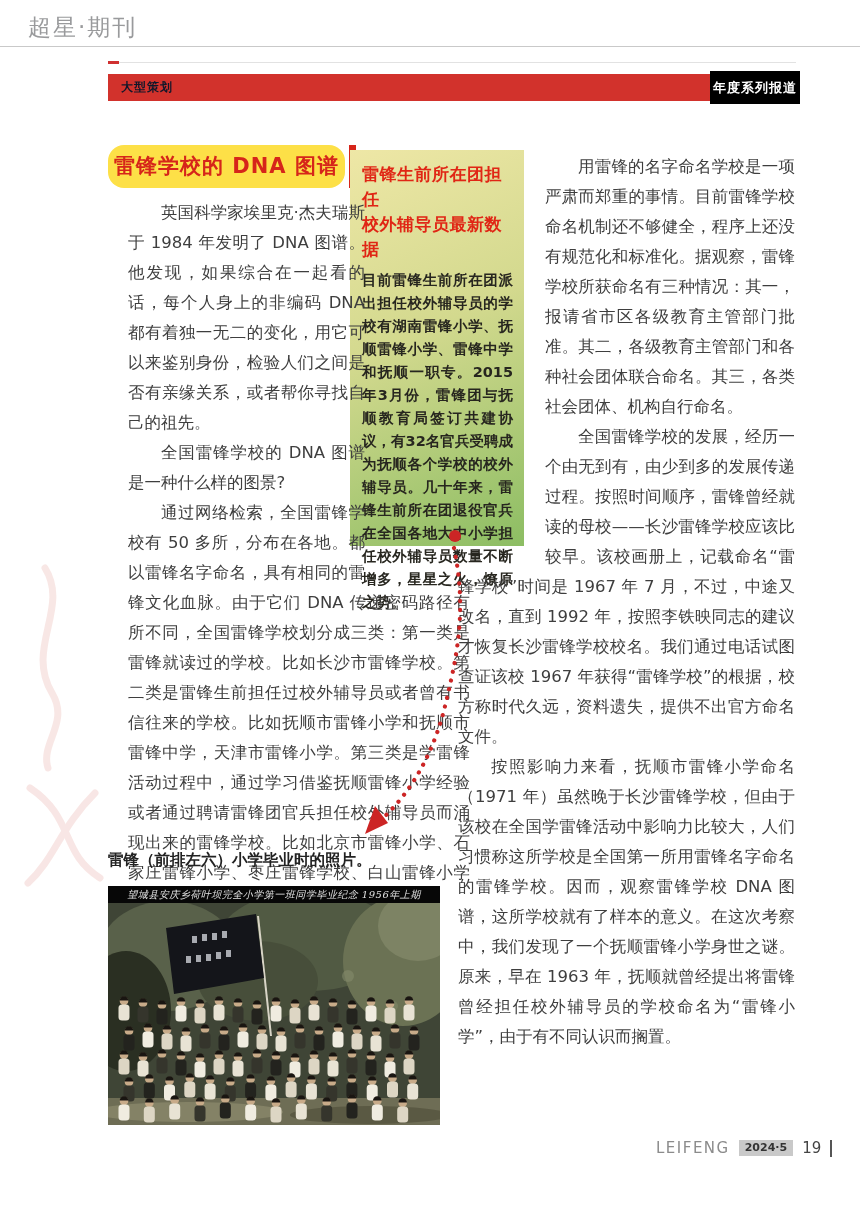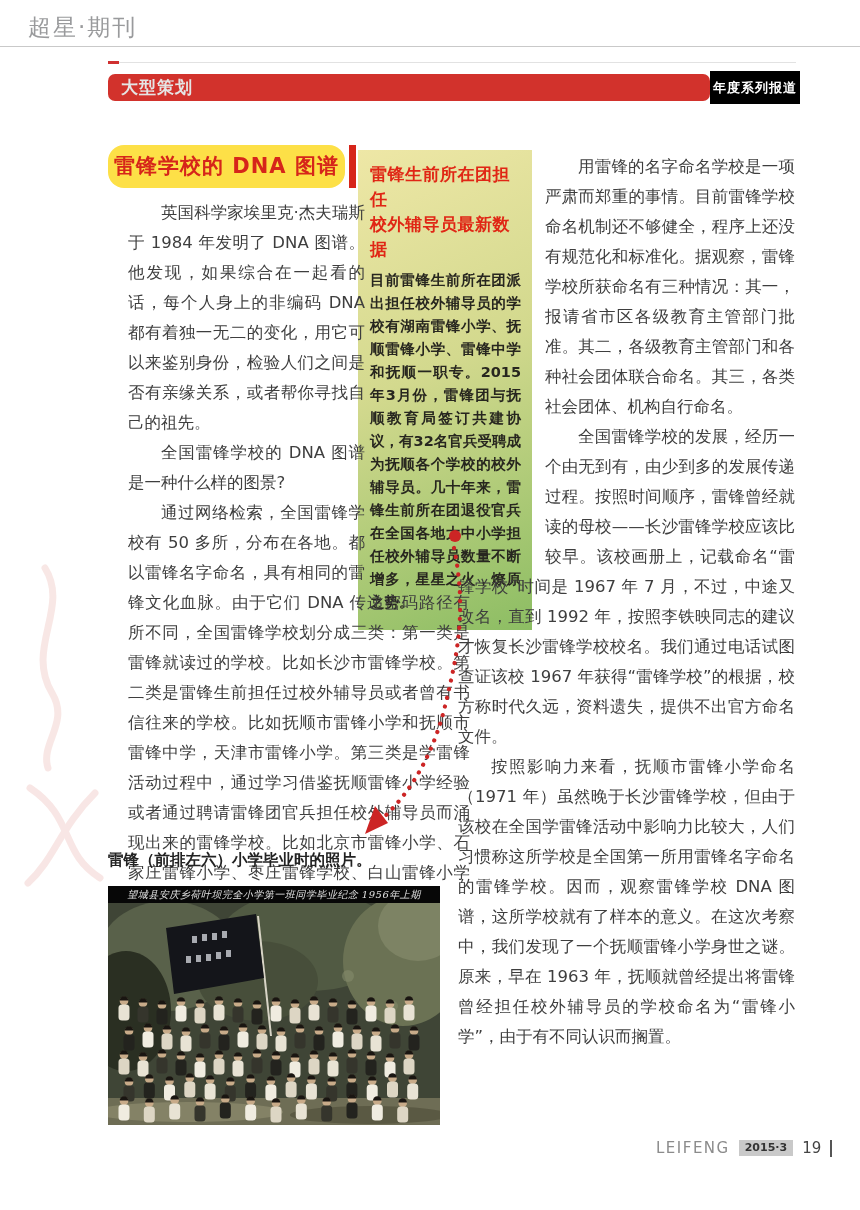--- a/index.html
+++ b/index.html
@@ -7,32 +7,32 @@
         font-family:"DejaVu Sans","Liberation Sans",sans-serif;}
   .abs{position:absolute;}
 
   
   .brand{left:28px;top:12px;font-size:23px;letter-spacing:2px;color:#999a9c;font-weight:500;}
   .mast-rule{left:0;top:46px;width:860px;height:1px;background:#c9c9c9;}
   .thin-line{left:108px;top:62px;width:688px;height:1px;background:#e2e2e2;}
   .red-tick{left:108px;top:61px;width:11px;height:3px;background:#d03030;}
 
   
-  .bar-red{left:108px;top:74px;width:602px;height:27px;background:#d2322c;color:#e5e5e5;
-           font-size:17px;font-weight:bold;line-height:27px;padding-left:13px;box-sizing:border-box;letter-spacing:1px;border-radius:7px;}
+  .bar-red{left:108px;top:74px;width:602px;height:27px;background:#d2322c;color:#0f172a;
+           font-size:12px;font-weight:bold;line-height:27px;padding-left:13px;box-sizing:border-box;letter-spacing:1px;}
   .bar-navy{left:710px;top:71px;width:90px;height:33px;background:#000000;color:#ffffff;
             font-size:13px;font-weight:bold;line-height:33px;text-align:center;letter-spacing:1px;}
 
   
   .title-box{left:108px;top:145px;width:237px;height:43px;background:#fde047;color:#d6251a;
              font-size:21px;font-weight:bold;text-align:center;line-height:43px;letter-spacing:1px;border-radius:16px;}
   .red-stripe{left:349px;top:145px;width:7px;height:43px;background:#d6251a;}
 
   
-  .green-box{left:358px;top:150px;width:174px;height:480px;box-sizing:border-box;padding:12px 11px 28px 12px;
+  .green-box{left:350px;top:150px;width:174px;height:396px;box-sizing:border-box;padding:12px 11px 28px 12px;
              background:linear-gradient(155deg,#eee7a6 0%,#d3d98e 45%,#8cbd63 100%);}
   .gb-title{color:#e02615;font-weight:bold;font-size:17px;line-height:25px;letter-spacing:.5px;margin-bottom:7px;}
   .gb-body{margin:0;color:#27261f;font-weight:bold;font-size:14.5px;line-height:23px;text-align:justify;}
 
   
   .col{color:#3e3e3e;font-size:16.5px;line-height:30px;text-align:justify;}
   .col p{margin:0;text-indent:2em;}
   .col-left{left:108px;top:198px;width:342px;margin-left:20px;}
   .col-left .spacer{float:right;width:105px;height:390px;}
   .col-right{left:458px;top:152px;width:337px;}
@@ -227,18 +227,18 @@
           <use href="#person" x="294.7" y="217" style="color:#ddd6c4"></use>
         </g>
 
       <rect x="0" y="0" width="332" height="17" fill="#070707"></rect>
       <text class="banner-text" x="166" y="12" text-anchor="middle" font-size="10" fill="#ffffff">望城县安庆乡荷叶坝完全小学第一班同学毕业纪念 1956年上期</text>
     </svg>
   </div>
 
   <div class="abs footer">
     <span class="f-mag">LEIFENG</span>
-    <span class="f-issue">2015·3</span>
+    <span class="f-issue">2024·5</span>
     <span class="f-page">19</span>
     <span class="f-bar"></span>
   </div>
 
 </div>
 
 </body></html>

